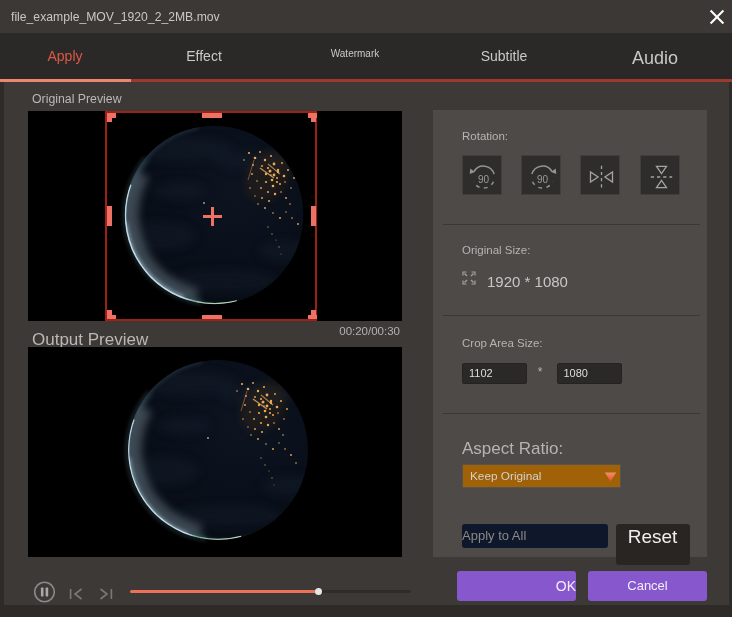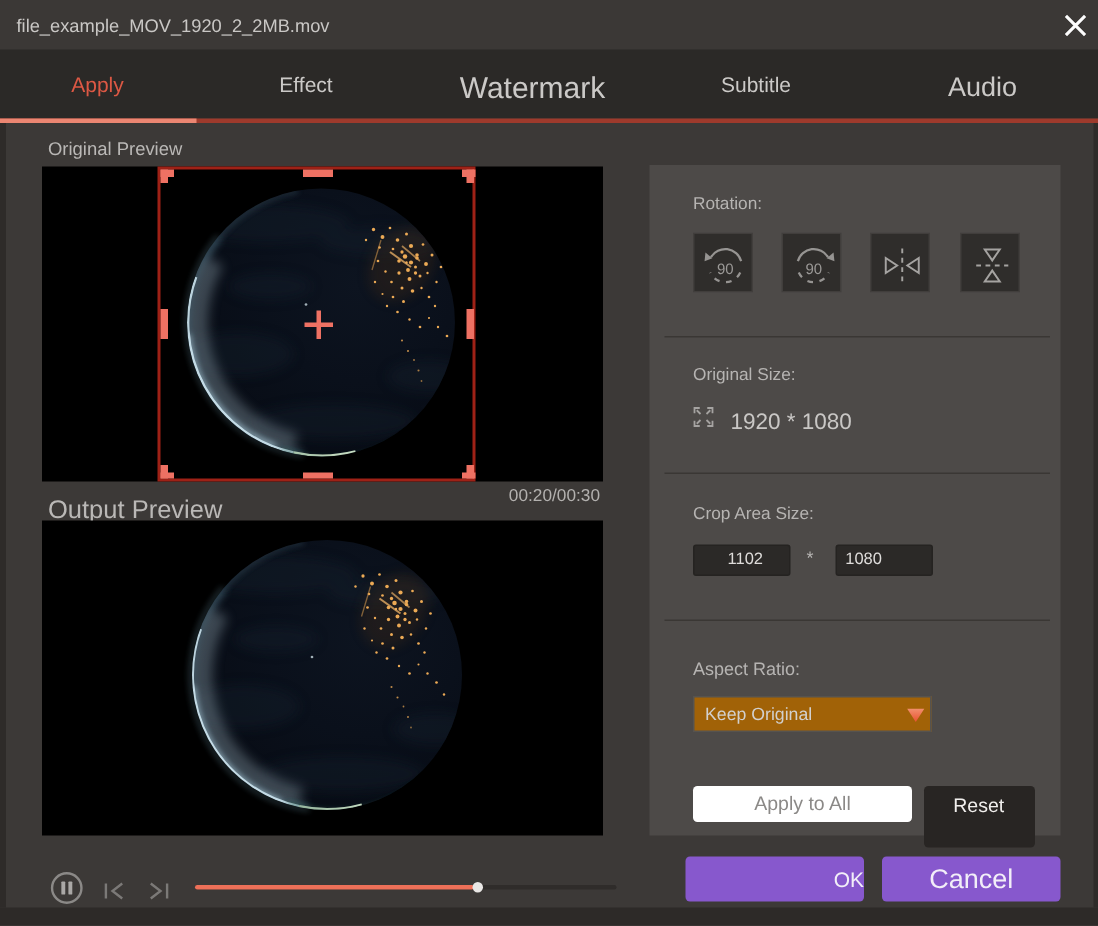--- a/index.html
+++ b/index.html
@@ -12,21 +12,21 @@
 
 <div class="abs" style="left:0;top:0;width:732px;height:33px;background:#3b3836"></div>
 <div class="abs" style="left:11px;top:9.5px;font-size:12.2px;color:#c9c7c5">file_example_MOV_1920_2_2MB.mov</div>
 <svg class="abs" style="left:709px;top:9px" width="16" height="16" viewBox="0 0 16 16">
 <path d="M1.6 1.6 L14.4 14.4 M14.4 1.6 L1.6 14.4" stroke="#fdfdfd" stroke-width="2.1" fill="none"></path>
 </svg>
 
 <div class="abs" style="left:0;top:33px;width:732px;height:46px;background:#2b2927"></div>
 <div class="abs" style="left:65px;top:48px;transform:translateX(-50%);font-size:14px;color:#dc5844">Apply</div>
 <div class="abs" style="left:204px;top:48px;transform:translateX(-50%);font-size:14px;color:#cbc9c7">Effect</div>
-<div class="abs" style="left:355px;top:48px;transform:translateX(-50%);font-size:20px;color:#cbc9c7">Watermark</div>
+<div class="abs" style="left:355px;top:48px;transform:translateX(-50%);font-size:10px;color:#cbc9c7">Watermark</div>
 <div class="abs" style="left:504px;top:48px;transform:translateX(-50%);font-size:14px;color:#cbc9c7">Subtitle</div>
 <div class="abs" style="left:655px;top:48px;transform:translateX(-50%);font-size:18px;color:#cbc9c7">Audio</div>
 <div class="abs" style="left:0;top:79px;width:732px;height:2.5px;background:#9e3a2c"></div>
 <div class="abs" style="left:0;top:79px;width:131px;height:2.5px;background:#ec8672"></div>
 
 <div class="abs" style="left:0;top:82px;width:4px;height:523px;background:#2e2b29"></div>
 <div class="abs" style="left:729px;top:82px;width:3px;height:523px;background:#2e2b29"></div>
 <div class="abs" style="left:0;top:605px;width:732px;height:12px;background:#2d2a28"></div>
 
 <div class="abs" style="left:32px;top:91.5px;font-size:12.3px;color:#bab8b6">Original Preview</div>
@@ -313,34 +313,34 @@
 <path d="M13 9.5 L13 13 L9.5 13"></path>
       <path d="M4.5 13 L1 13 L1 9.5"></path>
 <path d="M2.5 2.5 L5 5"></path>
       <path d="M11.5 2.5 L9 5"></path>
 <path d="M11.5 11.5 L9 9"></path>
       <path d="M2.5 11.5 L5 9"></path>
 </svg>
 <div class="abs" style="left:54px;top:163px;font-size:15px;color:#c9c7c5">1920 * 1080</div>
 <div class="abs" style="left:10px;top:205px;width:257px;height:1px;background:#3a3734"></div>
 <div class="abs" style="left:29px;top:227px;font-size:11.5px;color:#b6b4b2">Crop Area Size:</div>
-<div class="abs" style="left:29px;top:253px;width:65px;height:21px;background:#2b2927;border:1px solid #252321;border-radius:2px;color:#dedcda;font-size:11px;line-height:19px;padding-left:22px">1102</div>
+<div class="abs" style="left:29px;top:253px;width:65px;height:21px;background:#2b2927;border:1px solid #252321;border-radius:2px;color:#dedcda;font-size:11px;line-height:19px;padding-left:6px">1102</div>
 <div class="abs" style="left:101px;top:255px;width:12px;text-align:center;font-size:12px;color:#b6b4b2">*</div>
 <div class="abs" style="left:123.5px;top:253px;width:65px;height:21px;background:#2b2927;border:1px solid #252321;border-radius:2px;color:#dedcda;font-size:11px;line-height:19px;padding-left:6px">1080</div>
 <div class="abs" style="left:10px;top:303.5px;width:257px;height:1px;background:#3a3734"></div>
-<div class="abs" style="left:29px;top:329px;font-size:12px;color:#b6b4b2">Aspect Ratio:</div>
+<div class="abs" style="left:29px;top:329px;font-size:17px;color:#b6b4b2">Aspect Ratio:</div>
 <div class="abs" style="left:29px;top:354px;width:159px;height:24px;background:#a16207;border:1px solid #56534f;color:#d2d0ce;font-size:11.8px;line-height:22px;padding-left:7px">Keep Original
 <svg class="abs" style="right:3px;top:7px" width="13" height="10" viewBox="0 0 13 10">
         <defs>
           <linearGradient id="tg" x1="0" y1="0" x2="0" y2="1">
             <stop offset="0" stop-color="#f28f6d"></stop>
             <stop offset="1" stop-color="#e8522f"></stop>
           </linearGradient>
         </defs>
         <path d="M0.8 0.5 L12.2 0.5 L6.5 9.3 Z" fill="url(#tg)"></path>
       </svg>
 </div>
-<div class="abs" style="left:29px;top:414.5px;width:146px;height:24px;background:#ffffff;border-radius:3px;color:#8b8987;font-size:13px;text-align:center;line-height:24px">Apply to All</div>
-<div class="abs" style="left:182.5px;top:414.5px;width:74px;height:41px;background:#282523;border-radius:3px;color:#f1efed;font-size:13px;text-align:center;line-height:25px">Reset</div>
+<div class="abs" style="left:29px;top:414.5px;width:146px;height:24px;background:#0f172a;border-radius:3px;color:#8b8987;font-size:13px;line-height:24px">Apply to All</div>
+<div class="abs" style="left:182.5px;top:414.5px;width:74px;height:41px;background:#282523;border-radius:3px;color:#f1efed;font-size:19px;text-align:center;line-height:25px">Reset</div>
 </div>
 
 <div class="abs" style="left:457px;top:571px;width:119px;height:30px;background:#8758cd;border-radius:3px;color:#f2eef8;font-size:14px;text-align:right;line-height:30px">OK</div>
-<div class="abs" style="left:588px;top:571px;width:119px;height:30px;background:#8758cd;border-radius:3px;color:#f2eef8;font-size:18px;text-align:center;line-height:30px">Cancel</div>
+<div class="abs" style="left:588px;top:571px;width:119px;height:30px;background:#8758cd;border-radius:3px;color:#f2eef8;font-size:13px;text-align:center;line-height:30px">Cancel</div>
 
 </body></html>

